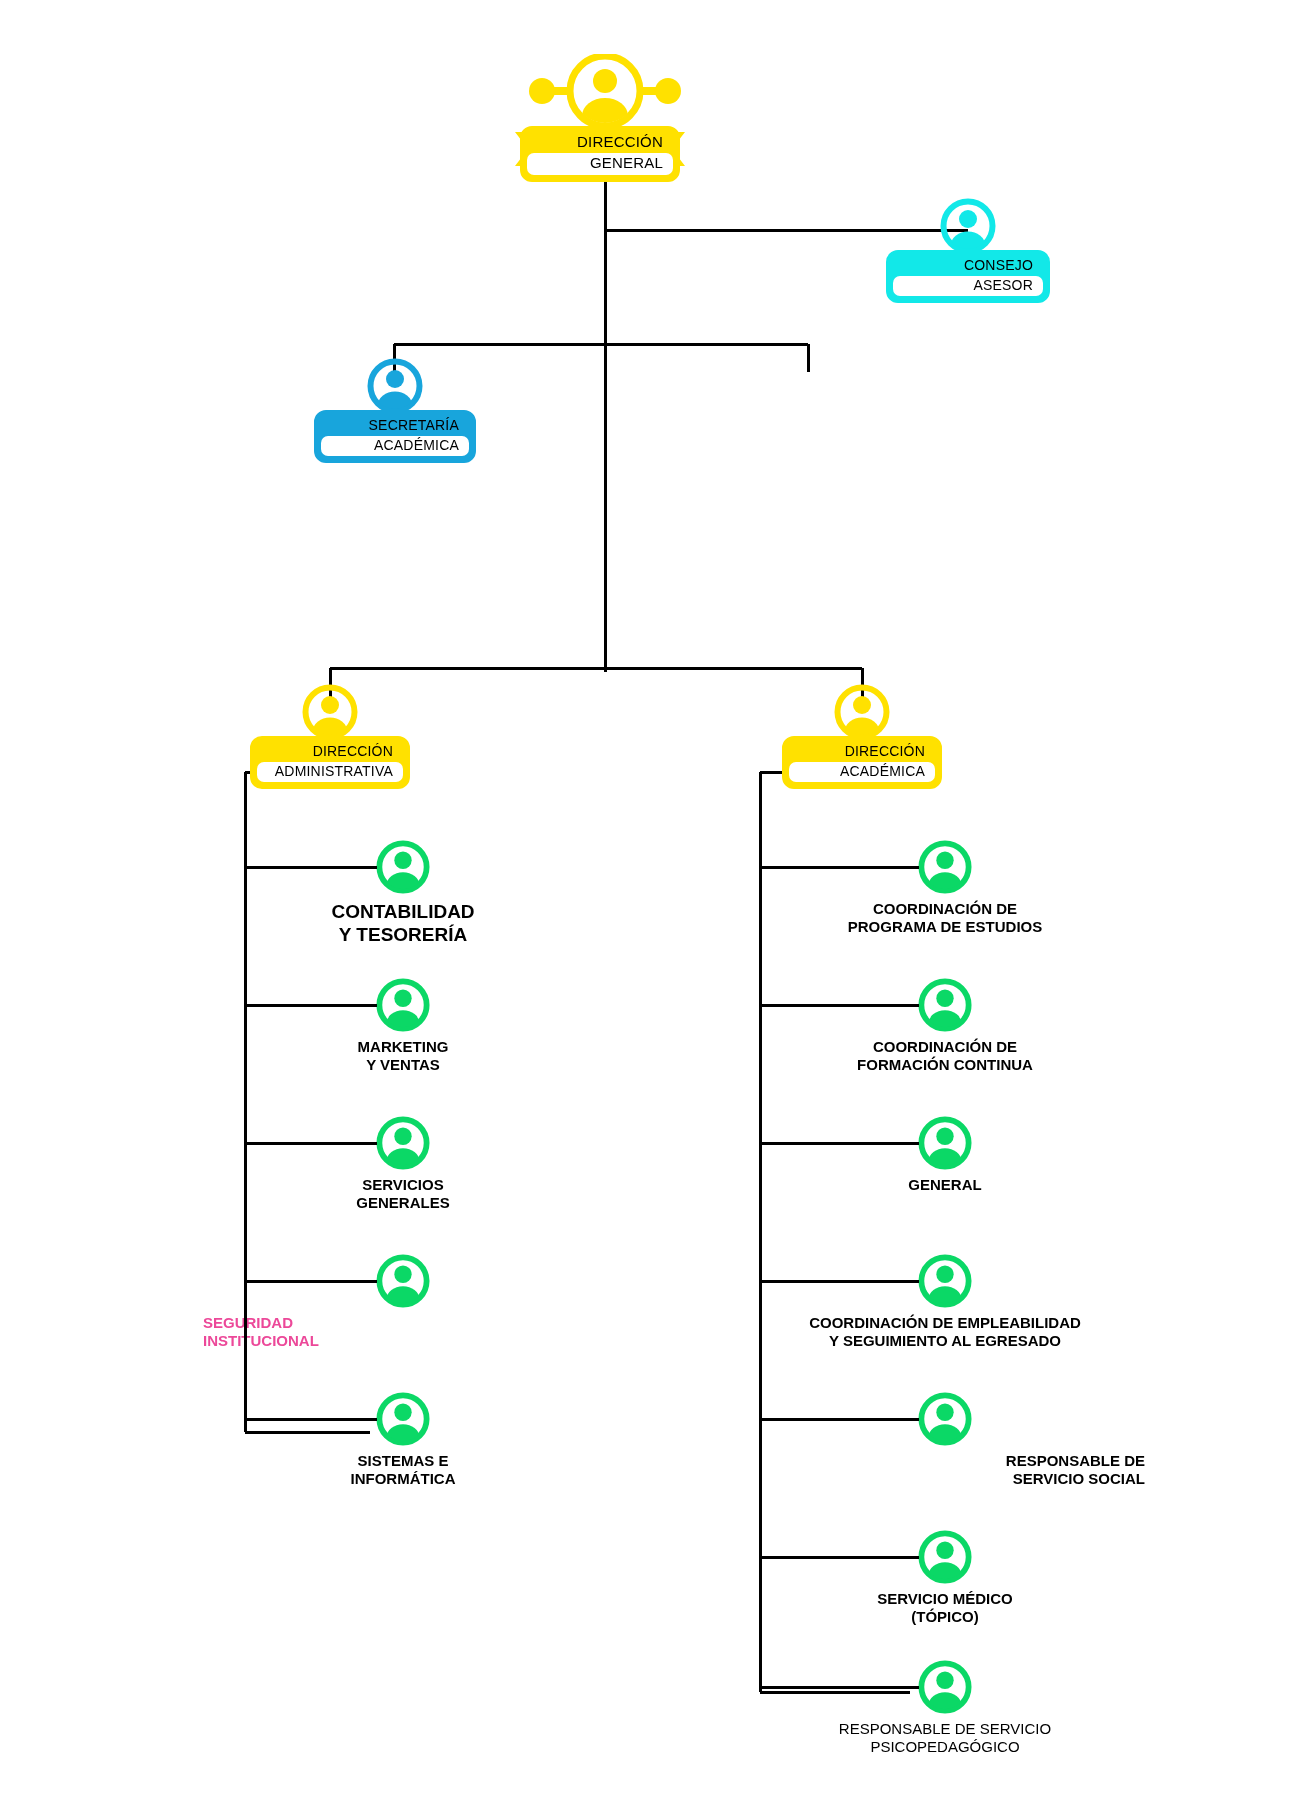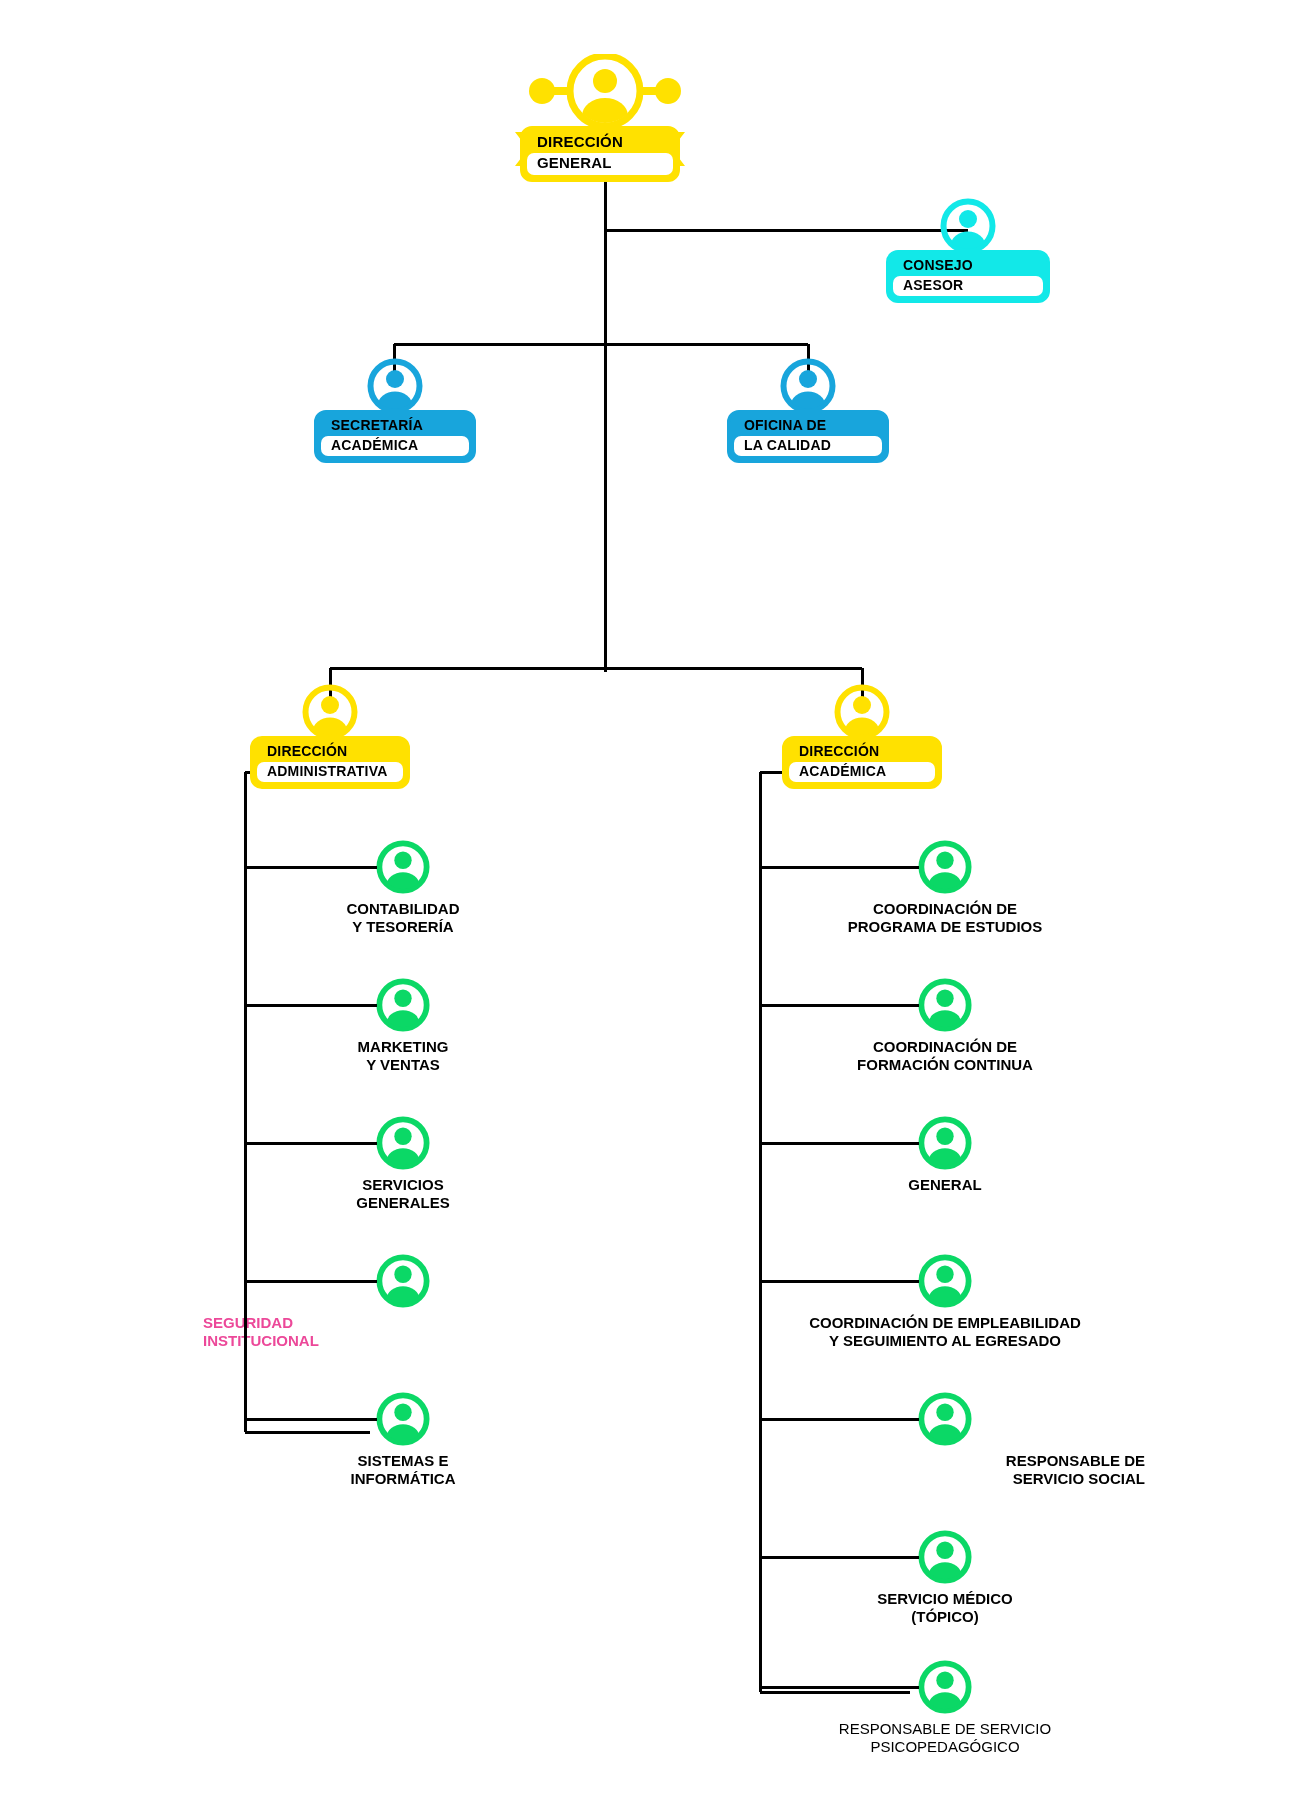--- a/index.html
+++ b/index.html
@@ -9,22 +9,22 @@
   }
   #chart-root{position:absolute;left:0;top:0;width:1300px;height:1800px;}
   svg.connectors{position:absolute;left:0;top:0;width:1300px;height:1800px;pointer-events:none;}
 
   .node{position:absolute;}
 
   
   .pill{
     position:relative;
     border-radius:12px;
-    text-align:left;
-    font-weight:bold;
+    text-align:right;
+    font-weight:normal;
     letter-spacing:.2px;
     color:#000;
     line-height:1.12;
     box-sizing:border-box;
   }
   .pill .top{display:block;padding:5px 14px 2px 14px;}
   .pill .bot{
     display:block;background:#ffffff;margin:0 4px 4px 4px;border-radius:7px;
     padding:2px 10px 3px 10px;
   }
@@ -129,38 +129,20 @@
           <ellipse cx="28" cy="47" rx="17" ry="13.5" fill="#18A5DC"></ellipse>
         </g>
       </svg>
     </div>
     <div class="pill" style="width:162px;background:#18A5DC;border:3px solid #18A5DC;font-size:14px;margin-top:-4px;">
       <span class="top">SECRETARÍA</span>
       <span class="bot">ACADÉMICA</span>
     </div>
   </div>
 
-  <div class="node" style="left:727px;top:358px;width:162px;">
-    <div style="display:flex;justify-content:center;">
-      <svg width="56" height="56" viewBox="0 0 56 56">
-        <circle cx="28" cy="28" r="24.5" fill="none" stroke="#18A5DC" stroke-width="6"></circle>
-        <clipPath id="oc">
-            <circle cx="28" cy="28" r="23"></circle>
-          </clipPath>
-        <g clip-path="url(#oc)">
-          <circle cx="28" cy="21" r="9" fill="#18A5DC"></circle>
-          <ellipse cx="28" cy="47" rx="17" ry="13.5" fill="#18A5DC"></ellipse>
-        </g>
-      </svg>
-    </div>
-    <div class="pill" style="width:162px;background:#18A5DC;border:3px solid #18A5DC;font-size:14px;margin-top:-4px;">
-      <span class="top">OFICINA DE</span>
-      <span class="bot">LA CALIDAD</span>
-    </div>
-  </div>
 
   <div class="node" style="left:250px;top:684px;width:160px;">
     <div style="display:flex;justify-content:center;">
       <svg width="56" height="56" viewBox="0 0 56 56">
         <circle cx="28" cy="28" r="24.5" fill="none" stroke="#FFE100" stroke-width="6"></circle>
         <clipPath id="da">
             <circle cx="28" cy="28" r="23"></circle>
           </clipPath>
         <g clip-path="url(#da)">
           <circle cx="28" cy="21" r="9" fill="#FFE100"></circle>
@@ -201,21 +183,21 @@
         <clipPath id="lf0">
               <circle cx="28" cy="28" r="23"></circle>
             </clipPath>
         <g clip-path="url(#lf0)">
           <circle cx="28" cy="21" r="9" fill="#0BD866"></circle>
           <ellipse cx="28" cy="47" rx="17" ry="13.5" fill="#0BD866"></ellipse>
         </g>
       </svg>
     </div>
     <div style="position:absolute;left:-110px;top:60px;width:400px;text-align:center;
-                font-weight:bold;font-size:15px;line-height:1.22;color:#000;white-space:pre-line;">CONTABILIDAD
+                font-weight:bold;font-size:19px;line-height:1.22;color:#000;white-space:pre-line;">CONTABILIDAD
 Y TESORERÍA</div>
   </div>
   <div class="node" style="left:313px;top:978px;width:180px;">
     <div style="display:flex;justify-content:center;">
       <svg width="54" height="54" viewBox="0 0 56 56">
         <circle cx="28" cy="28" r="24.5" fill="none" stroke="#0BD866" stroke-width="6"></circle>
         <clipPath id="lf1">
               <circle cx="28" cy="28" r="23"></circle>
             </clipPath>
         <g clip-path="url(#lf1)">

